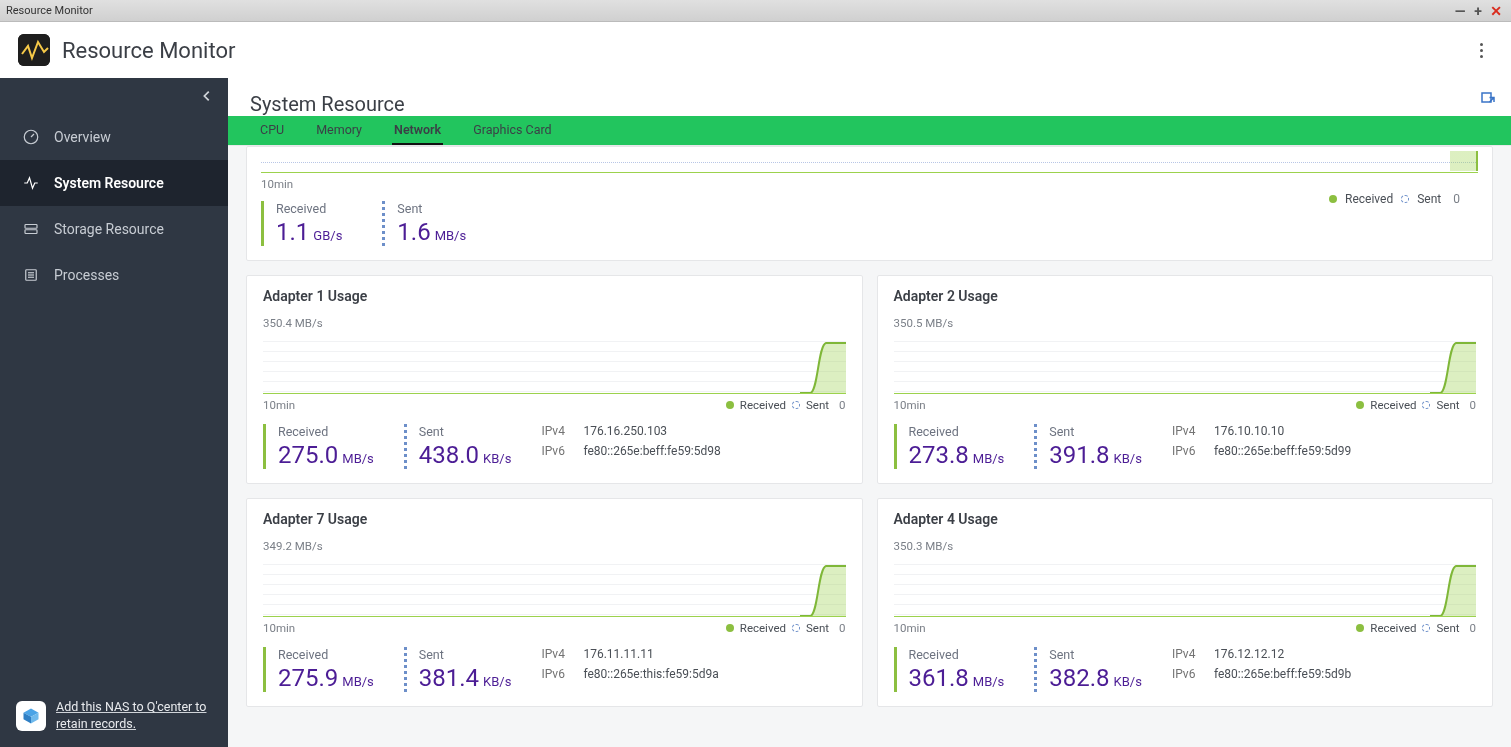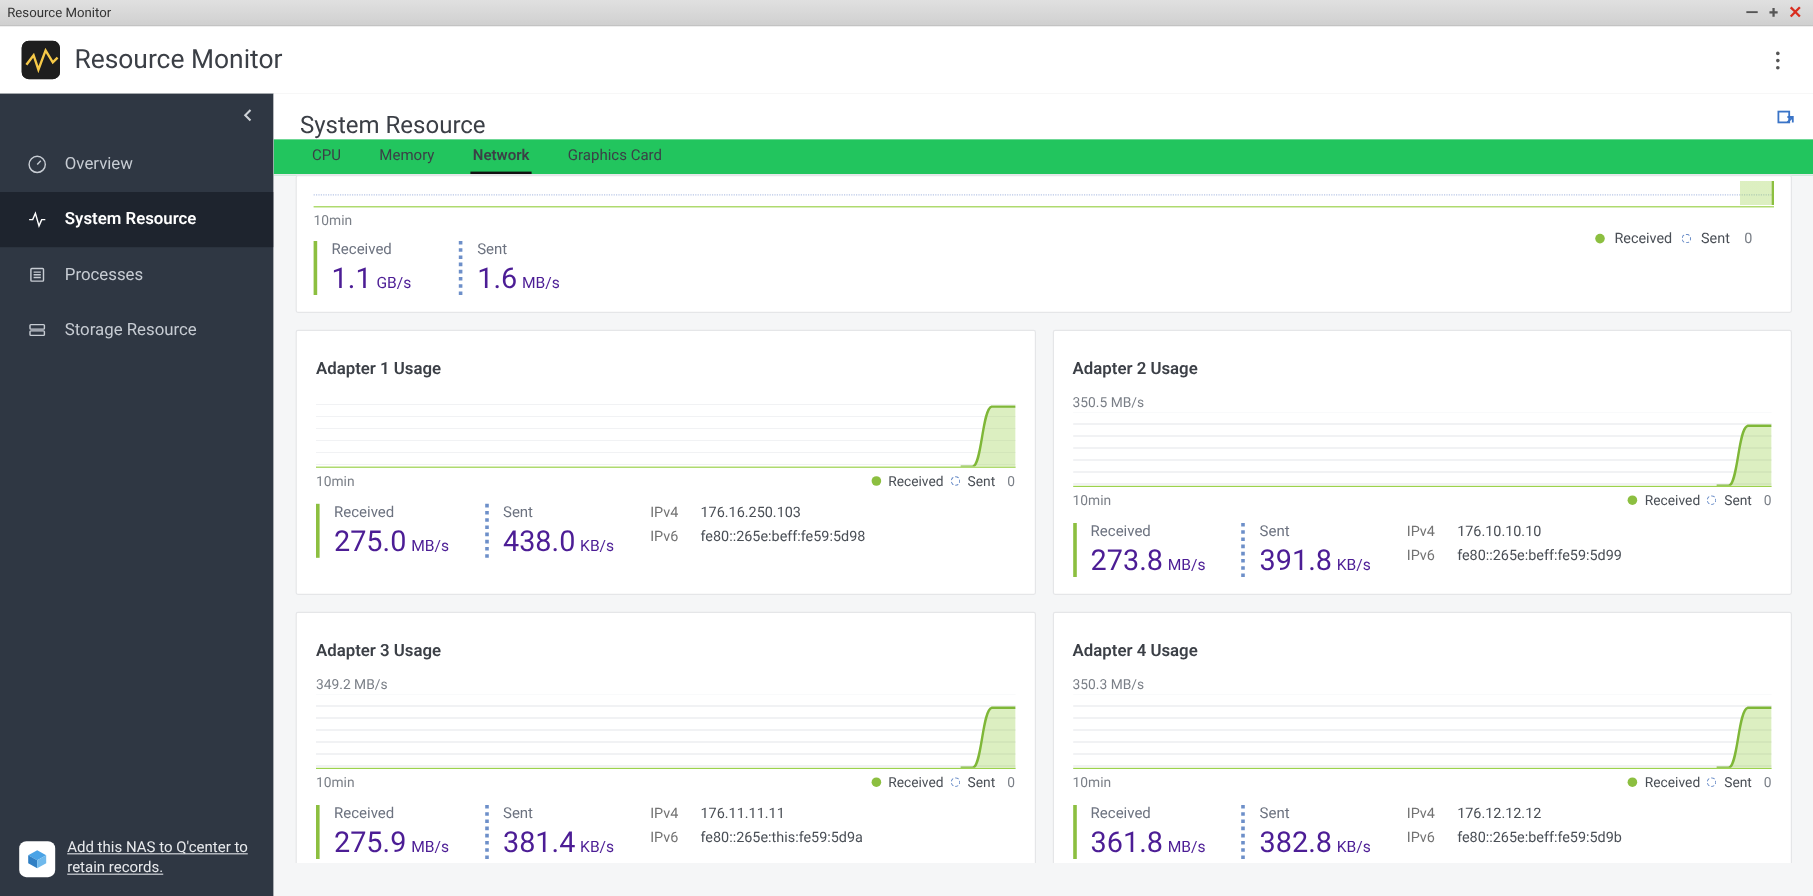--- a/index.html
+++ b/index.html
@@ -65,21 +65,21 @@
   .legend-row { position: relative; height: 18px; }
 
   .stat-row { display: flex; gap: 40px; margin-top: 10px; }
   .stat { border-left: 3px solid #8cbf40; padding-left: 12px; }
   .stat.sent { border-left: 3px dotted #6d8fc9; }
   .stat .label { font-size: 12.5px; color: #6d7380; }
   .stat .val { font-size: 24px; color: #4c1d95; margin-top: 2px; }
   .stat .val .unit { font-size: 13px; margin-left: 4px; }
 
   .grid { display: grid; grid-template-columns: 1fr 1fr; gap: 14px; }
-  .card { background: #fff; border: 1px solid #e5e6e8; border-radius: 2px; padding: 24px 16px 14px; }
+  .card { background: #fff; border: 1px solid #e5e6e8; border-radius: 2px; padding: 12px 16px 14px; }
   .card h3 { font-size: 14px; font-weight: 600; color: #3b3f46; margin-bottom: 12px; }
   .card .max { font-size: 11.5px; color: #7a7f87; }
   .chart-area { height: 62px; border-bottom: 1px solid #9cd24d; position: relative; margin-top: 2px;
     background: repeating-linear-gradient(
       to bottom, transparent 0 9px, #f1f2f4 9px 10px
     );
   }
   .chart-area .curve { position:absolute; right:0; bottom:0; width: 46px; height: 56px; }
   .chart-area .curve svg { width:100%; height:100%; }
   .card .time-legend { display:flex; justify-content: space-between; align-items: center; margin-top:4px; font-size:11.5px; color:#7a7f87; }
@@ -137,36 +137,36 @@
       <span class="icon">
           <svg viewBox="0 0 24 24">
             <polyline points="3,12 7,12 10,5 14,19 17,12 21,12"></polyline>
           </svg>
         </span>
       <span>System Resource</span>
     </div>
     <div class="nav-item">
       <span class="icon">
           <svg viewBox="0 0 24 24">
+            <rect x="4" y="6" width="16" height="5" rx="1"></rect>
+            <rect x="4" y="13" width="16" height="5" rx="1"></rect>
+          </svg>
+        </span>
+      <span>Storage Resource</span>
+    </div>
+    <div class="nav-item">
+      <span class="icon">
+          <svg viewBox="0 0 24 24">
             <rect x="5" y="5" width="14" height="14" rx="1"></rect>
             <line x1="8" y1="9" x2="16" y2="9"></line>
             <line x1="8" y1="12" x2="16" y2="12"></line>
             <line x1="8" y1="15" x2="16" y2="15"></line>
           </svg>
         </span>
       <span>Processes</span>
-    </div>
-    <div class="nav-item">
-      <span class="icon">
-          <svg viewBox="0 0 24 24">
-            <rect x="4" y="6" width="16" height="5" rx="1"></rect>
-            <rect x="4" y="13" width="16" height="5" rx="1"></rect>
-          </svg>
-        </span>
-      <span>Storage Resource</span>
     </div>
     <div class="foot">
       <div class="cube">
         <svg viewBox="0 0 24 24">
             <polygon points="12,3 21,8 12,13 3,8" fill="#4aa3e6"></polygon>
             <polygon points="3,8 12,13 12,21 3,16" fill="#2f7fc4"></polygon>
             <polygon points="21,8 12,13 12,21 21,16" fill="#6fb9ec"></polygon>
           </svg>
       </div>
       <div class="msg">Add this NAS to Q'center to retain records.</div>
@@ -215,20 +215,21 @@
           <div class="stat sent">
             <div class="label">Sent</div>
             <div class="val"><span>1.6</span><span class="unit">MB/s</span></div>
           </div>
         </div>
       </div>
 
       <div class="grid" id="adapter-grid">
           <div class="card">
     <h3>Adapter 1 Usage</h3>
+    <div class="max">350.4 MB/s</div>
     <div class="chart-area">
       <div class="curve">
         <svg viewBox="0 0 46 56" preserveAspectRatio="none">
           <path d="M0,56 L10,56 C18,56 18,8 26,6 L46,6 L46,56 Z" fill="rgba(156,210,77,0.35)"></path>
           <path d="M0,56 L10,56 C18,56 18,8 26,6 L46,6" fill="none" stroke="#7fb738" stroke-width="2"></path>
         </svg>
       </div>
     </div>
     <div class="time-legend">
       <span>10min</span>
@@ -297,21 +298,21 @@
                   <span>176.10.10.10</span>
                 </div>
         <div class="row">
                   <span class="lab">IPv6</span>
                   <span>fe80::265e:beff:fe59:5d99</span>
                 </div>
       </div>
     </div>
   </div>
           <div class="card">
-    <h3>Adapter 3 Usage</h3>
+    <h3>Adapter 7 Usage</h3>
     <div class="max">349.2 MB/s</div>
     <div class="chart-area">
       <div class="curve">
         <svg viewBox="0 0 46 56" preserveAspectRatio="none">
           <path d="M0,56 L10,56 C18,56 18,8 26,6 L46,6 L46,56 Z" fill="rgba(156,210,77,0.35)"></path>
           <path d="M0,56 L10,56 C18,56 18,8 26,6 L46,6" fill="none" stroke="#7fb738" stroke-width="2"></path>
         </svg>
       </div>
     </div>
     <div class="time-legend">

